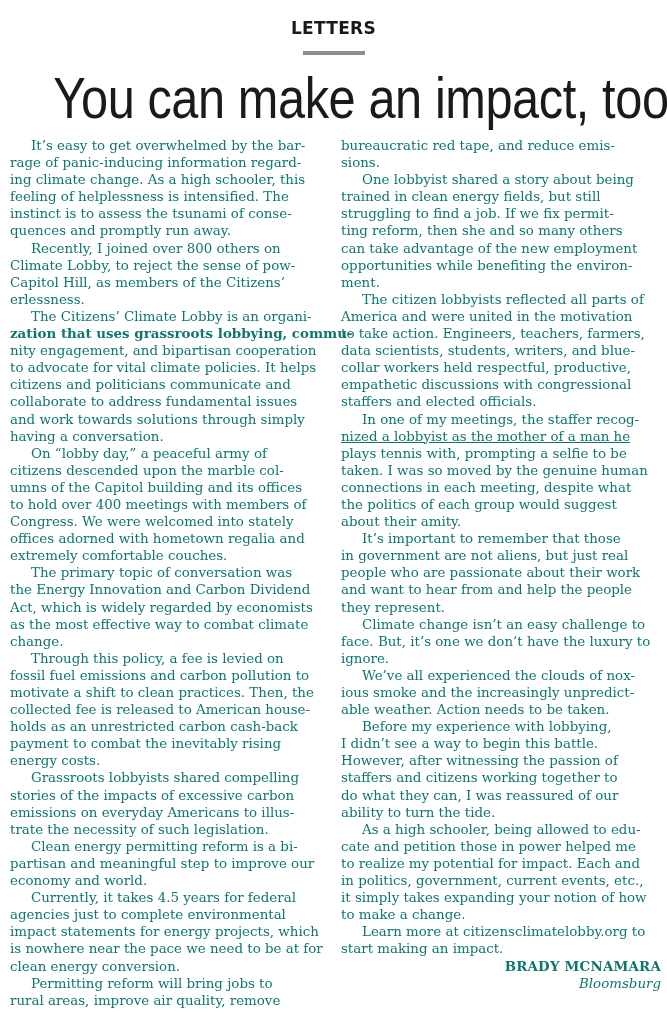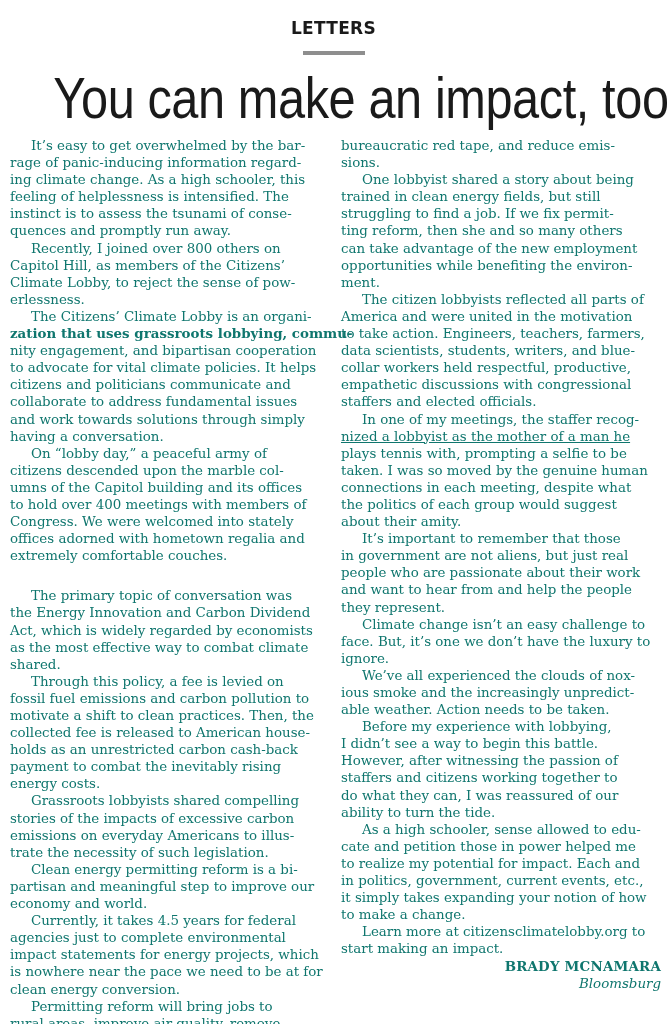--- a/index.html
+++ b/index.html
@@ -39,43 +39,43 @@
 <h1 class="headline" style="margin:0;">You can make an impact, too</h1>
 
 <div class="col col-left">
     <span class="line indent" style="display: block;">It’s easy to get overwhelmed by the bar-</span>
     <span class="line" style="display: block;">rage of panic-inducing information regard-</span>
     <span class="line" style="display: block;">ing climate change. As a high schooler, this</span>
     <span class="line" style="display: block;">feeling of helplessness is intensified. The</span>
     <span class="line" style="display: block;">instinct is to assess the tsunami of conse-</span>
     <span class="line" style="display: block;">quences and promptly run away.</span>
     <span class="line indent" style="display: block;">Recently, I joined over 800 others on</span>
+    <span class="line" style="display: block;">Climate Lobby, to reject the sense of pow-</span>
     <span class="line" style="display: block;">Capitol Hill, as members of the Citizens’</span>
-    <span class="line" style="display: block;">Climate Lobby, to reject the sense of pow-</span>
     <span class="line" style="display: block;">erlessness.</span>
     <span class="line indent" style="display: block;">The Citizens’ Climate Lobby is an organi-</span>
     <span class="line" style="display: block; font-weight: bold;">zation that uses grassroots lobbying, commu-</span>
     <span class="line" style="display: block;">nity engagement, and bipartisan cooperation</span>
     <span class="line" style="display: block;">to advocate for vital climate policies. It helps</span>
     <span class="line" style="display: block;">citizens and politicians communicate and</span>
     <span class="line" style="display: block;">collaborate to address fundamental issues</span>
     <span class="line" style="display: block;">and work towards solutions through simply</span>
     <span class="line" style="display: block;">having a conversation.</span>
     <span class="line indent" style="display: block;">On “lobby day,” a peaceful army of</span>
     <span class="line" style="display: block;">citizens descended upon the marble col-</span>
     <span class="line" style="display: block;">umns of the Capitol building and its offices</span>
     <span class="line" style="display: block;">to hold over 400 meetings with members of</span>
     <span class="line" style="display: block;">Congress. We were welcomed into stately</span>
     <span class="line" style="display: block;">offices adorned with hometown regalia and</span>
     <span class="line" style="display: block;">extremely comfortable couches.</span>
-    <span class="line indent" style="display: block; margin-top: 23px;">The primary topic of conversation was</span>
+    <span class="line indent" style="display: block;">The primary topic of conversation was</span>
     <span class="line" style="display: block;">the Energy Innovation and Carbon Dividend</span>
     <span class="line" style="display: block;">Act, which is widely regarded by economists</span>
     <span class="line" style="display: block;">as the most effective way to combat climate</span>
-    <span class="line" style="display: block;">shared.</span>
+    <span class="line" style="display: block;">change.</span>
     <span class="line indent" style="display: block;">Through this policy, a fee is levied on</span>
     <span class="line" style="display: block;">fossil fuel emissions and carbon pollution to</span>
     <span class="line" style="display: block;">motivate a shift to clean practices. Then, the</span>
     <span class="line" style="display: block;">collected fee is released to American house-</span>
     <span class="line" style="display: block;">holds as an unrestricted carbon cash-back</span>
     <span class="line" style="display: block;">payment to combat the inevitably rising</span>
     <span class="line" style="display: block;">energy costs.</span>
     <span class="line indent" style="display: block;">Grassroots lobbyists shared compelling</span>
     <span class="line" style="display: block;">stories of the impacts of excessive carbon</span>
     <span class="line" style="display: block;">emissions on everyday Americans to illus-</span>
@@ -126,21 +126,21 @@
       <span class="line" style="display: block;">ignore.</span>
       <span class="line indent" style="display: block;">We’ve all experienced the clouds of nox-</span>
       <span class="line" style="display: block;">ious smoke and the increasingly unpredict-</span>
       <span class="line" style="display: block;">able weather. Action needs to be taken.</span>
       <span class="line indent" style="display: block;">Before my experience with lobbying,</span>
       <span class="line" style="display: block;">I didn’t see a way to begin this battle.</span>
       <span class="line" style="display: block;">However, after witnessing the passion of</span>
       <span class="line" style="display: block;">staffers and citizens working together to</span>
       <span class="line" style="display: block;">do what they can, I was reassured of our</span>
       <span class="line" style="display: block;">ability to turn the tide.</span>
-      <span class="line indent" style="display: block;">As a high schooler, sense allowed to edu-</span>
+      <span class="line indent" style="display: block;">As a high schooler, being allowed to edu-</span>
       <span class="line" style="display: block;">cate and petition those in power helped me</span>
       <span class="line" style="display: block;">to realize my potential for impact. Each and</span>
       <span class="line" style="display: block;">in politics, government, current events, etc.,</span>
       <span class="line" style="display: block;">it simply takes expanding your notion of how</span>
       <span class="line" style="display: block;">to make a change.</span>
       <span class="line indent" style="display: block;">Learn more at citizensclimatelobby.org to</span>
       <span class="line" style="display: block;">start making an impact.</span>
     </div>
   <span class="signature sig-name">BRADY MCNAMARA</span>
   <span class="signature sig-place">Bloomsburg</span>

